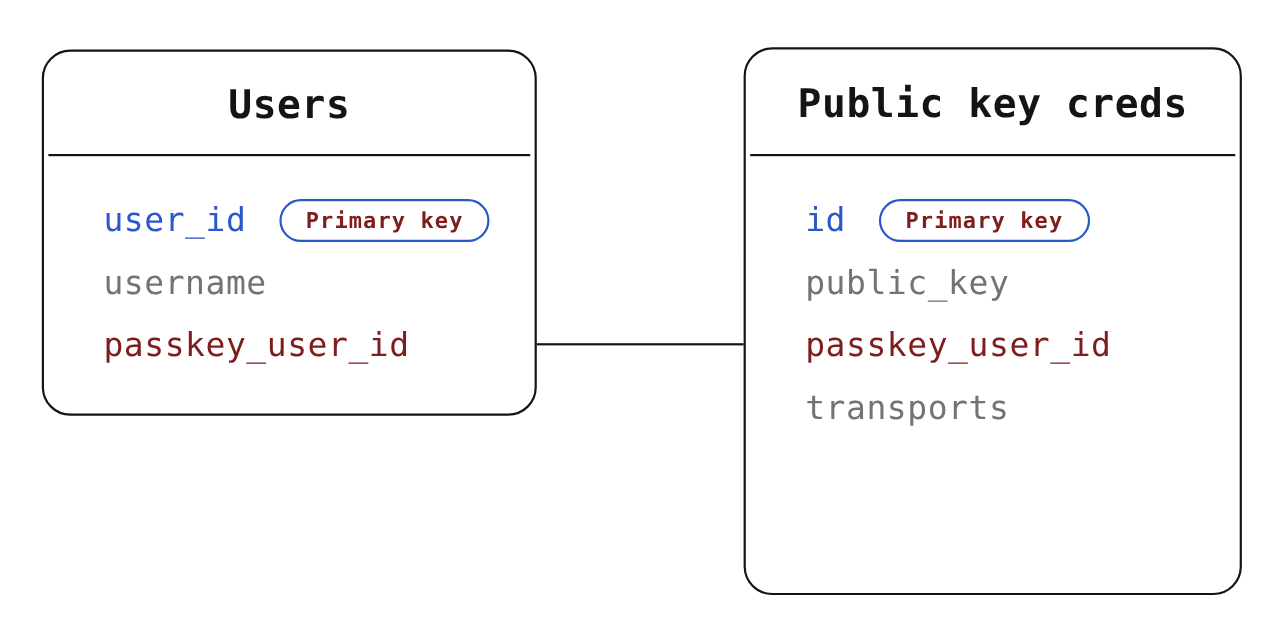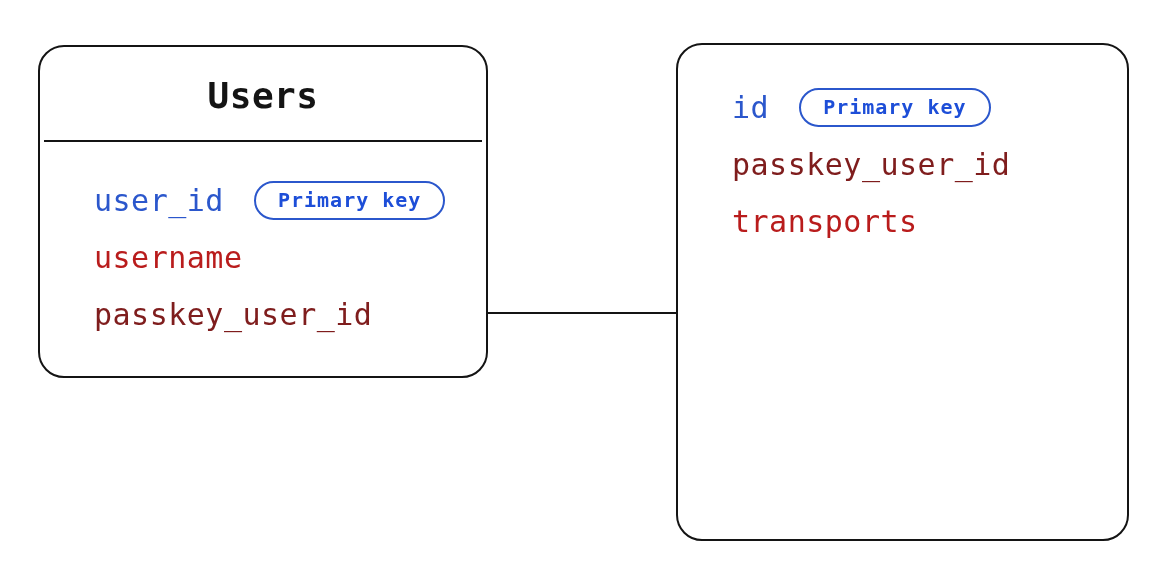--- a/index.html
+++ b/index.html
@@ -40,30 +40,30 @@
     height: 57px;
     display: flex;
     align-items: center;
     white-space: nowrap;
     text-align: center;
   }
   .field-name {
     font-size: 30px;
     letter-spacing: 0.5px;
   }
-  .c-black  { color: #b91c1c; }
+  .c-black  { color: #737373; }
   .c-blue   { color: #2b57cc; }
   .c-orange { color: #7f1d1d; }
   .pk-badge {
     display: inline-block;
     margin-left: 26px;
     border: 2px solid #2b57cc;
     border-radius: 999px;
     padding: 5px 22px 6px;
-    color: #1d4ed8;
+    color: #7f1d1d;
     font-weight: 700;
     font-size: 20px;
     letter-spacing: 1px;
     line-height: 1.2;
   }
   .connector {
     position: absolute;
     left: 480px;
     top: 304px;
     width: 188px;
@@ -90,24 +90,30 @@
       </div>
       <div class="field-row">
         <span class="field-name c-orange">passkey_user_id</span>
       </div>
     </div>
   </div>
 
   <div class="connector"></div>
 
   <div class="table-box creds-box">
+    <div class="box-header">
+      <span class="box-title">Public key creds</span>
+    </div>
     <div class="box-body">
       <div class="field-row">
         <span class="field-name c-blue">id</span>
         <span class="pk-badge">Primary key</span>
+      </div>
+      <div class="field-row">
+        <span class="field-name c-black">public_key</span>
       </div>
       <div class="field-row">
         <span class="field-name c-orange">passkey_user_id</span>
       </div>
       <div class="field-row">
         <span class="field-name c-black">transports</span>
       </div>
     </div>
   </div>
 

